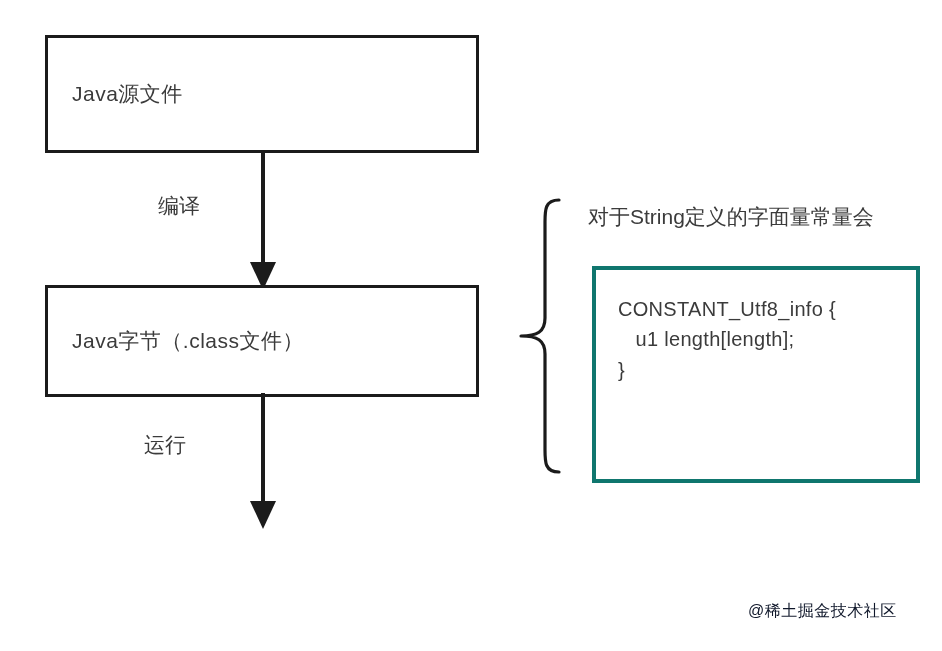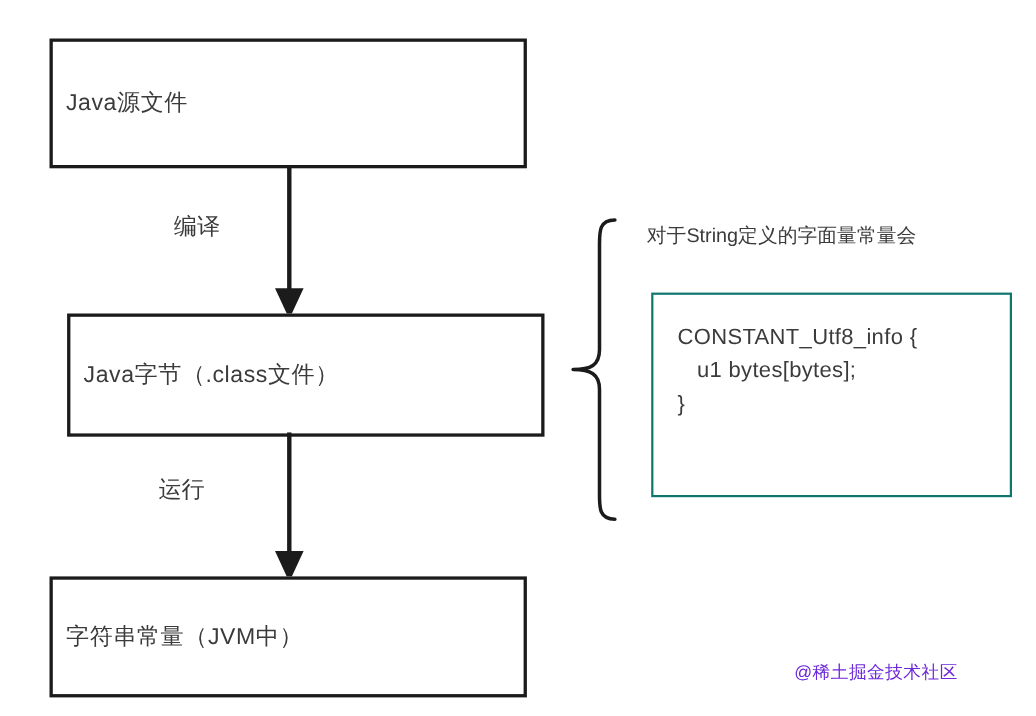--- a/index.html
+++ b/index.html
@@ -23,27 +23,27 @@
     position: absolute;
     box-sizing: border-box;
     background: #ffffff;
     border: 3px solid #1b1b1b;
     display: flex;
     align-items: center;
   }
   .node-label {
     font-size: 21px;
     color: #3b3b3b;
-    padding-left: 12px;
+    padding-left: 24px;
     letter-spacing: 0.5px;
     white-space: nowrap;
     line-height: 1.3;
   }
   #box-source  { left: 45px;  top: 35px;  width: 434px; height: 118px; }
-  #box-bytecode{ left: 45px;  top: 285px; width: 434px; height: 112px; margin-left: 16px; }
+  #box-bytecode{ left: 45px;  top: 285px; width: 434px; height: 112px; }
   #box-pool    { left: 45px;  top: 524px; width: 434px; height: 110px; }
 
   .edge-label {
     position: absolute;
     font-size: 21px;
     color: #3b3b3b;
     white-space: nowrap;
     text-align: right;
   }
   #label-compile { left: 158px; top: 192px; }
@@ -63,50 +63,50 @@
     width: 70px;
     height: 280px;
     overflow: visible;
   }
 
   #annotation-text {
     position: absolute;
     left: 588px;
     top: 202px;
     width: 346px;
-    font-size: 18px;
+    font-size: 21px;
     line-height: 1.42;
     color: #3b3b3b;
   }
 
   #code-box {
     position: absolute;
     box-sizing: border-box;
     left: 592px;
     top: 266px;
     width: 328px;
-    height: 186px;
+    height: 217px;
     background: #ffffff;
-    border: 2px solid #0f766e;
+    border: 4px solid #0f766e;
     padding: 24px 12px 0 22px;
   }
   .code-line {
     font-size: 20px;
     line-height: 1.52;
     color: #3b3b3b;
     white-space: pre;
     letter-spacing: 0.3px;
   }
 
   #watermark {
     position: absolute;
-    left: 722px;
+    left: 748px;
     top: 601px;
     font-size: 16px;
-    color: #6d28d9;
+    color: #0f172a;
     white-space: nowrap;
     letter-spacing: 0.5px;
   }
 </style>
 </head>
 <body>
 
 <div id="canvas">
 
   <div class="node-box" id="box-source">
@@ -126,41 +126,38 @@
   </div>
 
   <div class="flow-arrow" id="arrow-run">
     <svg width="62" height="136" viewBox="0 0 62 136" xmlns="http://www.w3.org/2000/svg">
       <line x1="31" y1="0" x2="31" y2="118" stroke="#1b1b1b" stroke-width="4"></line>
       <polygon points="31,136 18,108 44,108" fill="#1b1b1b"></polygon>
     </svg>
   </div>
   <div class="edge-label" id="label-run">运行</div>
 
-  <div class="node-box" id="box-pool">
-    <span class="node-label">字符串常量（JVM中）</span>
-  </div>
 
   <div id="brace-group">
     <svg width="70" height="280" viewBox="0 0 70 280" xmlns="http://www.w3.org/2000/svg">
       <path d="M 44 4
                C 30 4, 30 14, 30 26
                L 30 122
                C 30 136, 22 140, 6 140
                C 22 140, 30 144, 30 158
                L 30 254
                C 30 266, 30 276, 44 276" fill="none" stroke="#1b1b1b" stroke-width="3.2" stroke-linecap="round" stroke-linejoin="round"></path>
     </svg>
   </div>
 
   <div id="annotation-text">
     <div>对于String定义的字面量常量会</div>
   </div>
 
   <div id="code-box">
     <div class="code-line">CONSTANT_Utf8_info {</div>
-    <div class="code-line">   u1 bytes[bytes];</div>
+    <div class="code-line">   u1 length[length];</div>
     <div class="code-line">}</div>
   </div>
 
   <div id="watermark">@稀土掘金技术社区</div>
 
 </div>
 
 </body></html>

